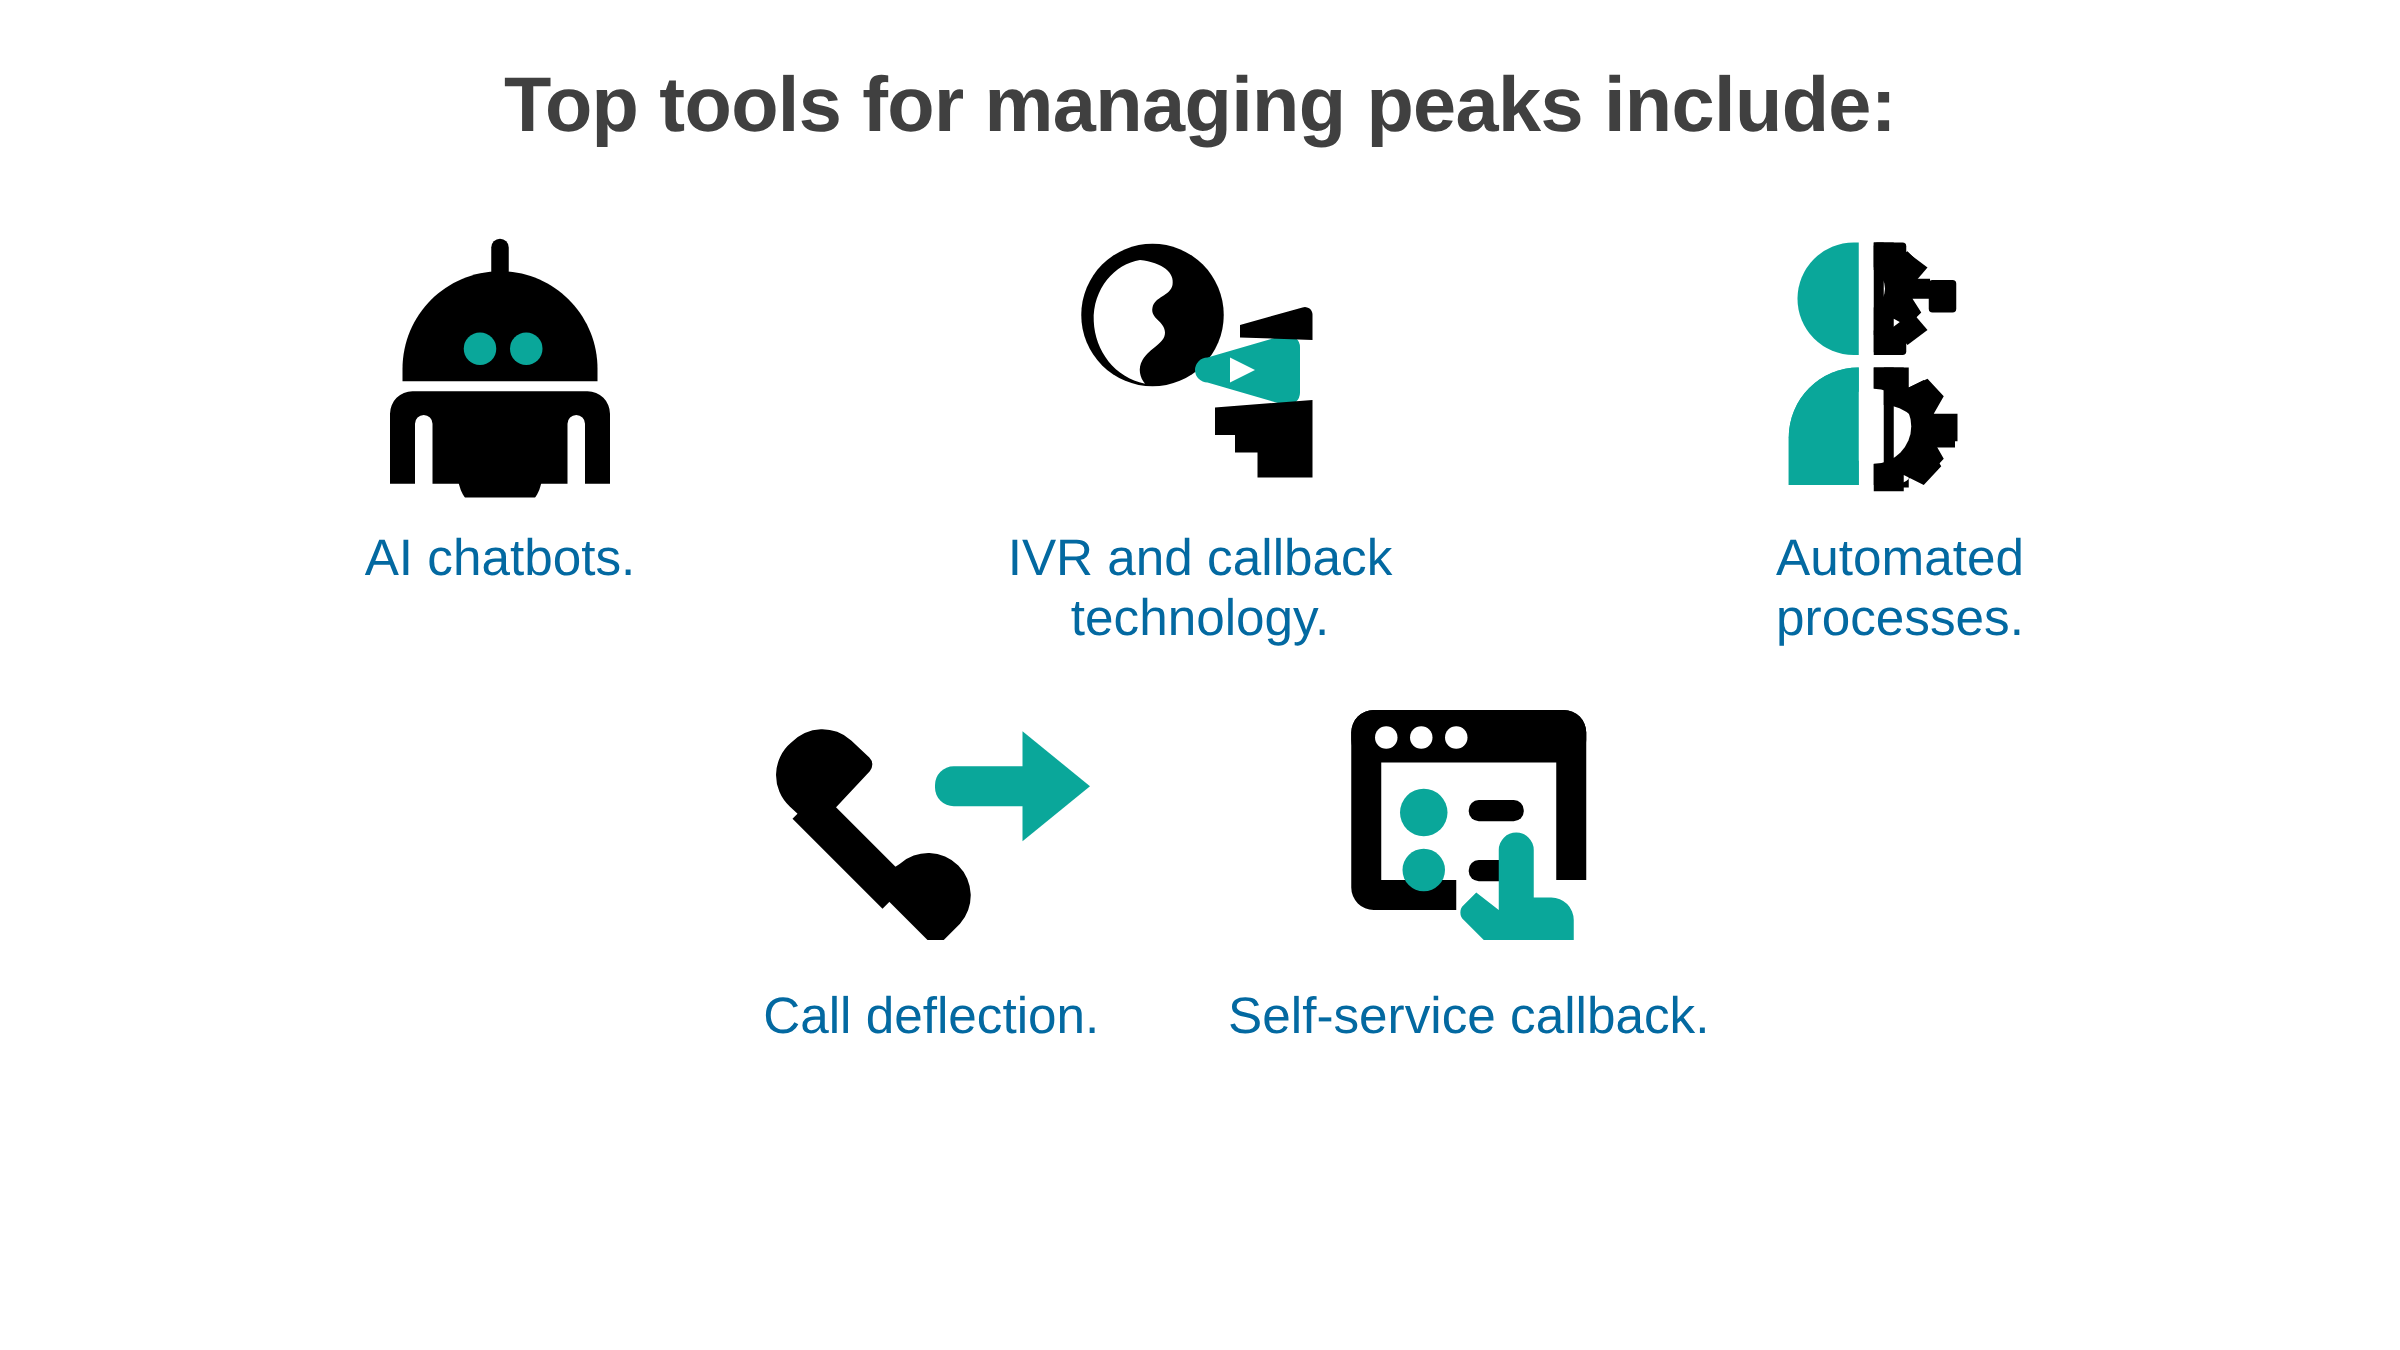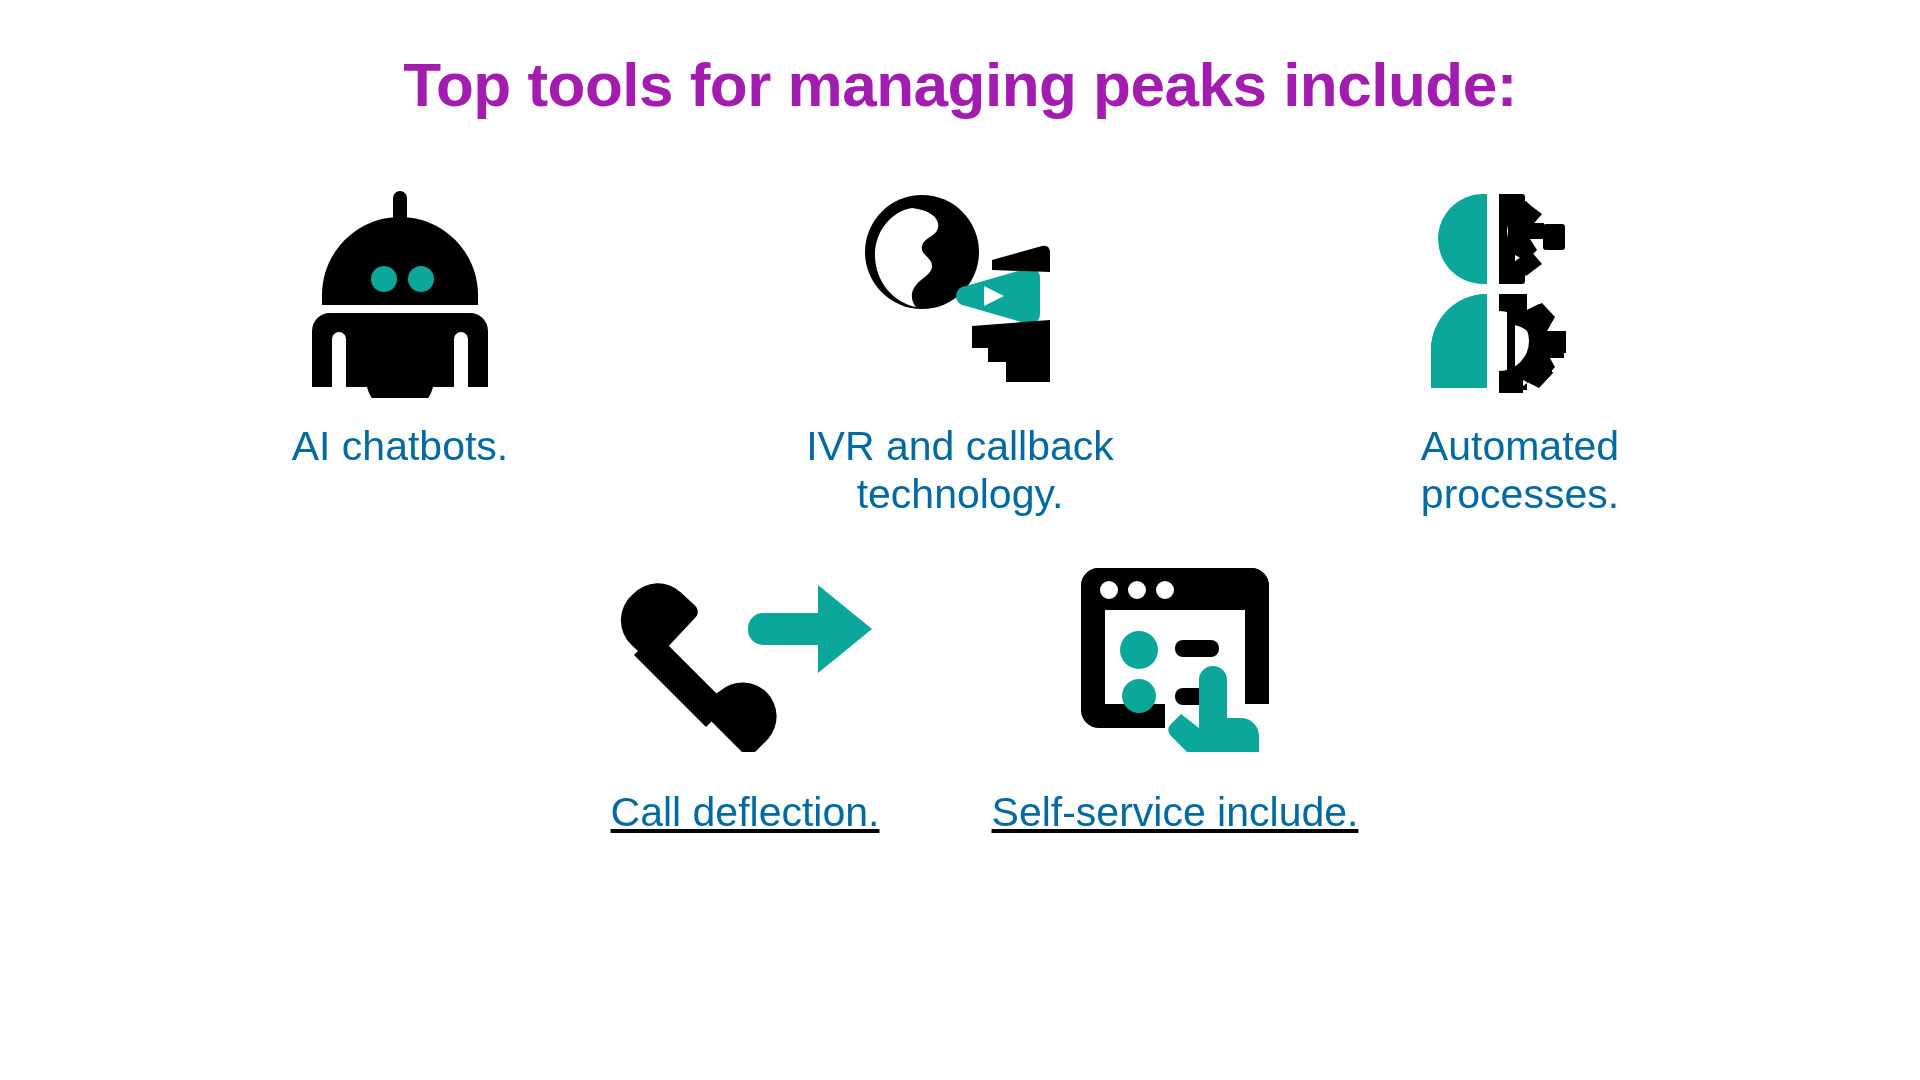--- a/index.html
+++ b/index.html
@@ -28,41 +28,41 @@
   }
 
   
   .slide-title {
     margin-top: 52px;
     font-size: 62px;
     font-weight: 700;
     letter-spacing: -0.5px;
     line-height: 1.05;
     text-align: center;
-    color: #a21caf;
+    color: #404040;
     width: 100%;
   }
 
   
   .grid {
     width: 1920px;
     margin-top: 58px;
     display: flex;
     flex-direction: column;
     align-items: center;
   }
 
   .row {
     display: flex;
     justify-content: center;
     width: 100%;
   }
 
   .row-top { gap: 130px; }
-  .row-bottom { margin-top: 34px; text-decoration: underline; }
+  .row-bottom { margin-top: 34px; }
 
   .cell {
     width: 430px;
     display: flex;
     flex-direction: column;
     align-items: center;
   }
 
   .icon-wrap {
     height: 230px;
@@ -223,18 +223,18 @@
             <circle cx="64" cy="88" r="19" fill="#0aa79a"></circle>
             <circle cx="64" cy="134" r="17" fill="#0aa79a"></circle>
 
             <rect x="100" y="78" width="44" height="17" rx="8" fill="#000000"></rect>
             <rect x="100" y="126" width="44" height="17" rx="8" fill="#000000"></rect>
 
             <path d="M124 118 a14 14 0 0 1 28 0 v38 h14 a18 18 0 0 1 18 18 v16 h-72 l-16 -16
                      a8 8 0 0 1 0 -12 l10 -10 l18 14 Z" fill="#0aa79a"></path>
           </svg>
         </div>
-        <div class="caption caption-wide">Self-service include.</div>
+        <div class="caption caption-wide">Self-service callback.</div>
       </div>
 
     </div>
   </div>
 </div>
 
 </body></html>

